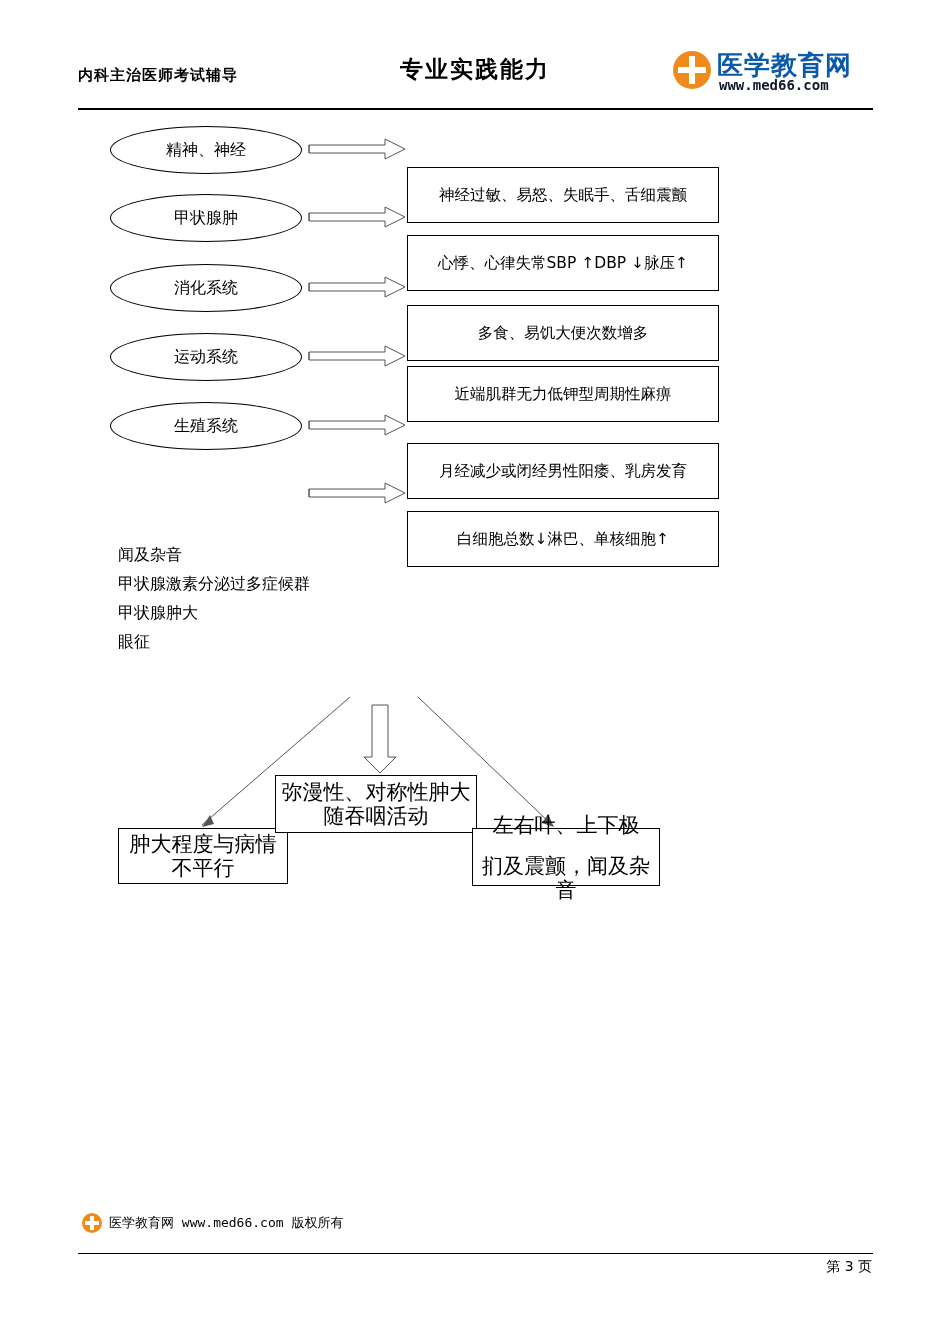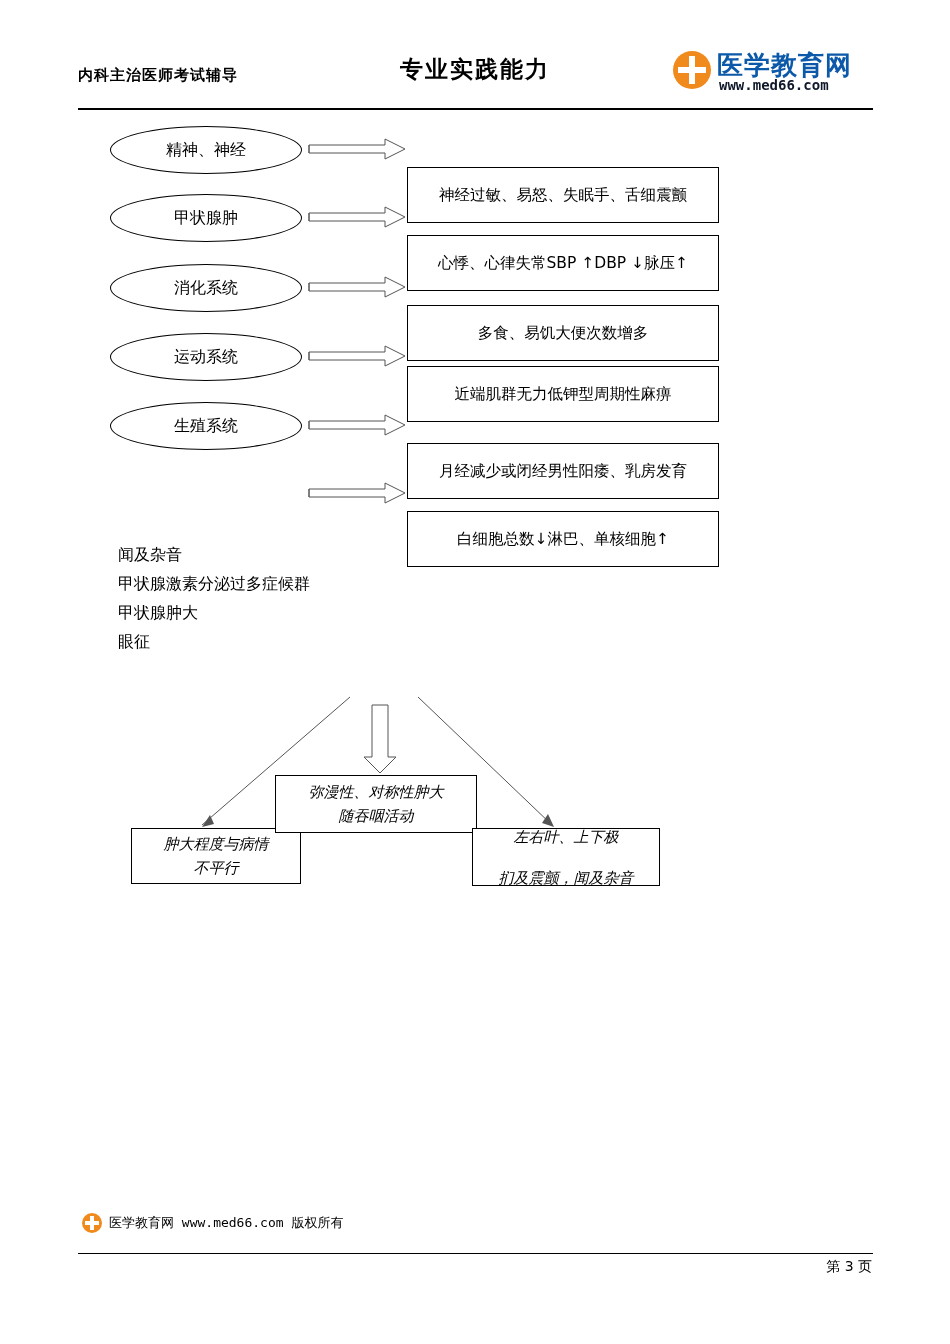--- a/index.html
+++ b/index.html
@@ -84,23 +84,23 @@
   }
   .ell2{
     position:absolute;left:212px;top:0px;width:140px;height:56px;
     border:1px solid #000;border-radius:50%/50%;
     display:flex;align-items:center;justify-content:center;
     font-size:17px;background:#fff;
   }
   .box2{
     position:absolute;border:1px solid #000;background:#fff;
     display:flex;flex-direction:column;align-items:center;justify-content:center;
-    font-size:15px;line-height:24px;text-align:center;font-style:italic;
-  }
-  .b2-left{left:18px;top:183px;width:168px;height:54px;margin-left:13px;}
+    font-size:21px;line-height:24px;text-align:center;
+  }
+  .b2-left{left:18px;top:183px;width:168px;height:54px;}
   .b2-mid{left:175px;top:130px;width:200px;height:56px;}
   .b2-right{left:372px;top:183px;width:186px;height:56px;gap:17px;}
   
   .footer-rule{
     position:absolute;left:78px;top:1253px;width:795px;height:0;border-top:1px solid #000;
   }
   .footer{
     position:absolute;left:82px;top:1213px;
     display:flex;align-items:center;gap:7px;
     font-size:13px;font-family:"DejaVu Sans Mono","Liberation Mono",monospace;

